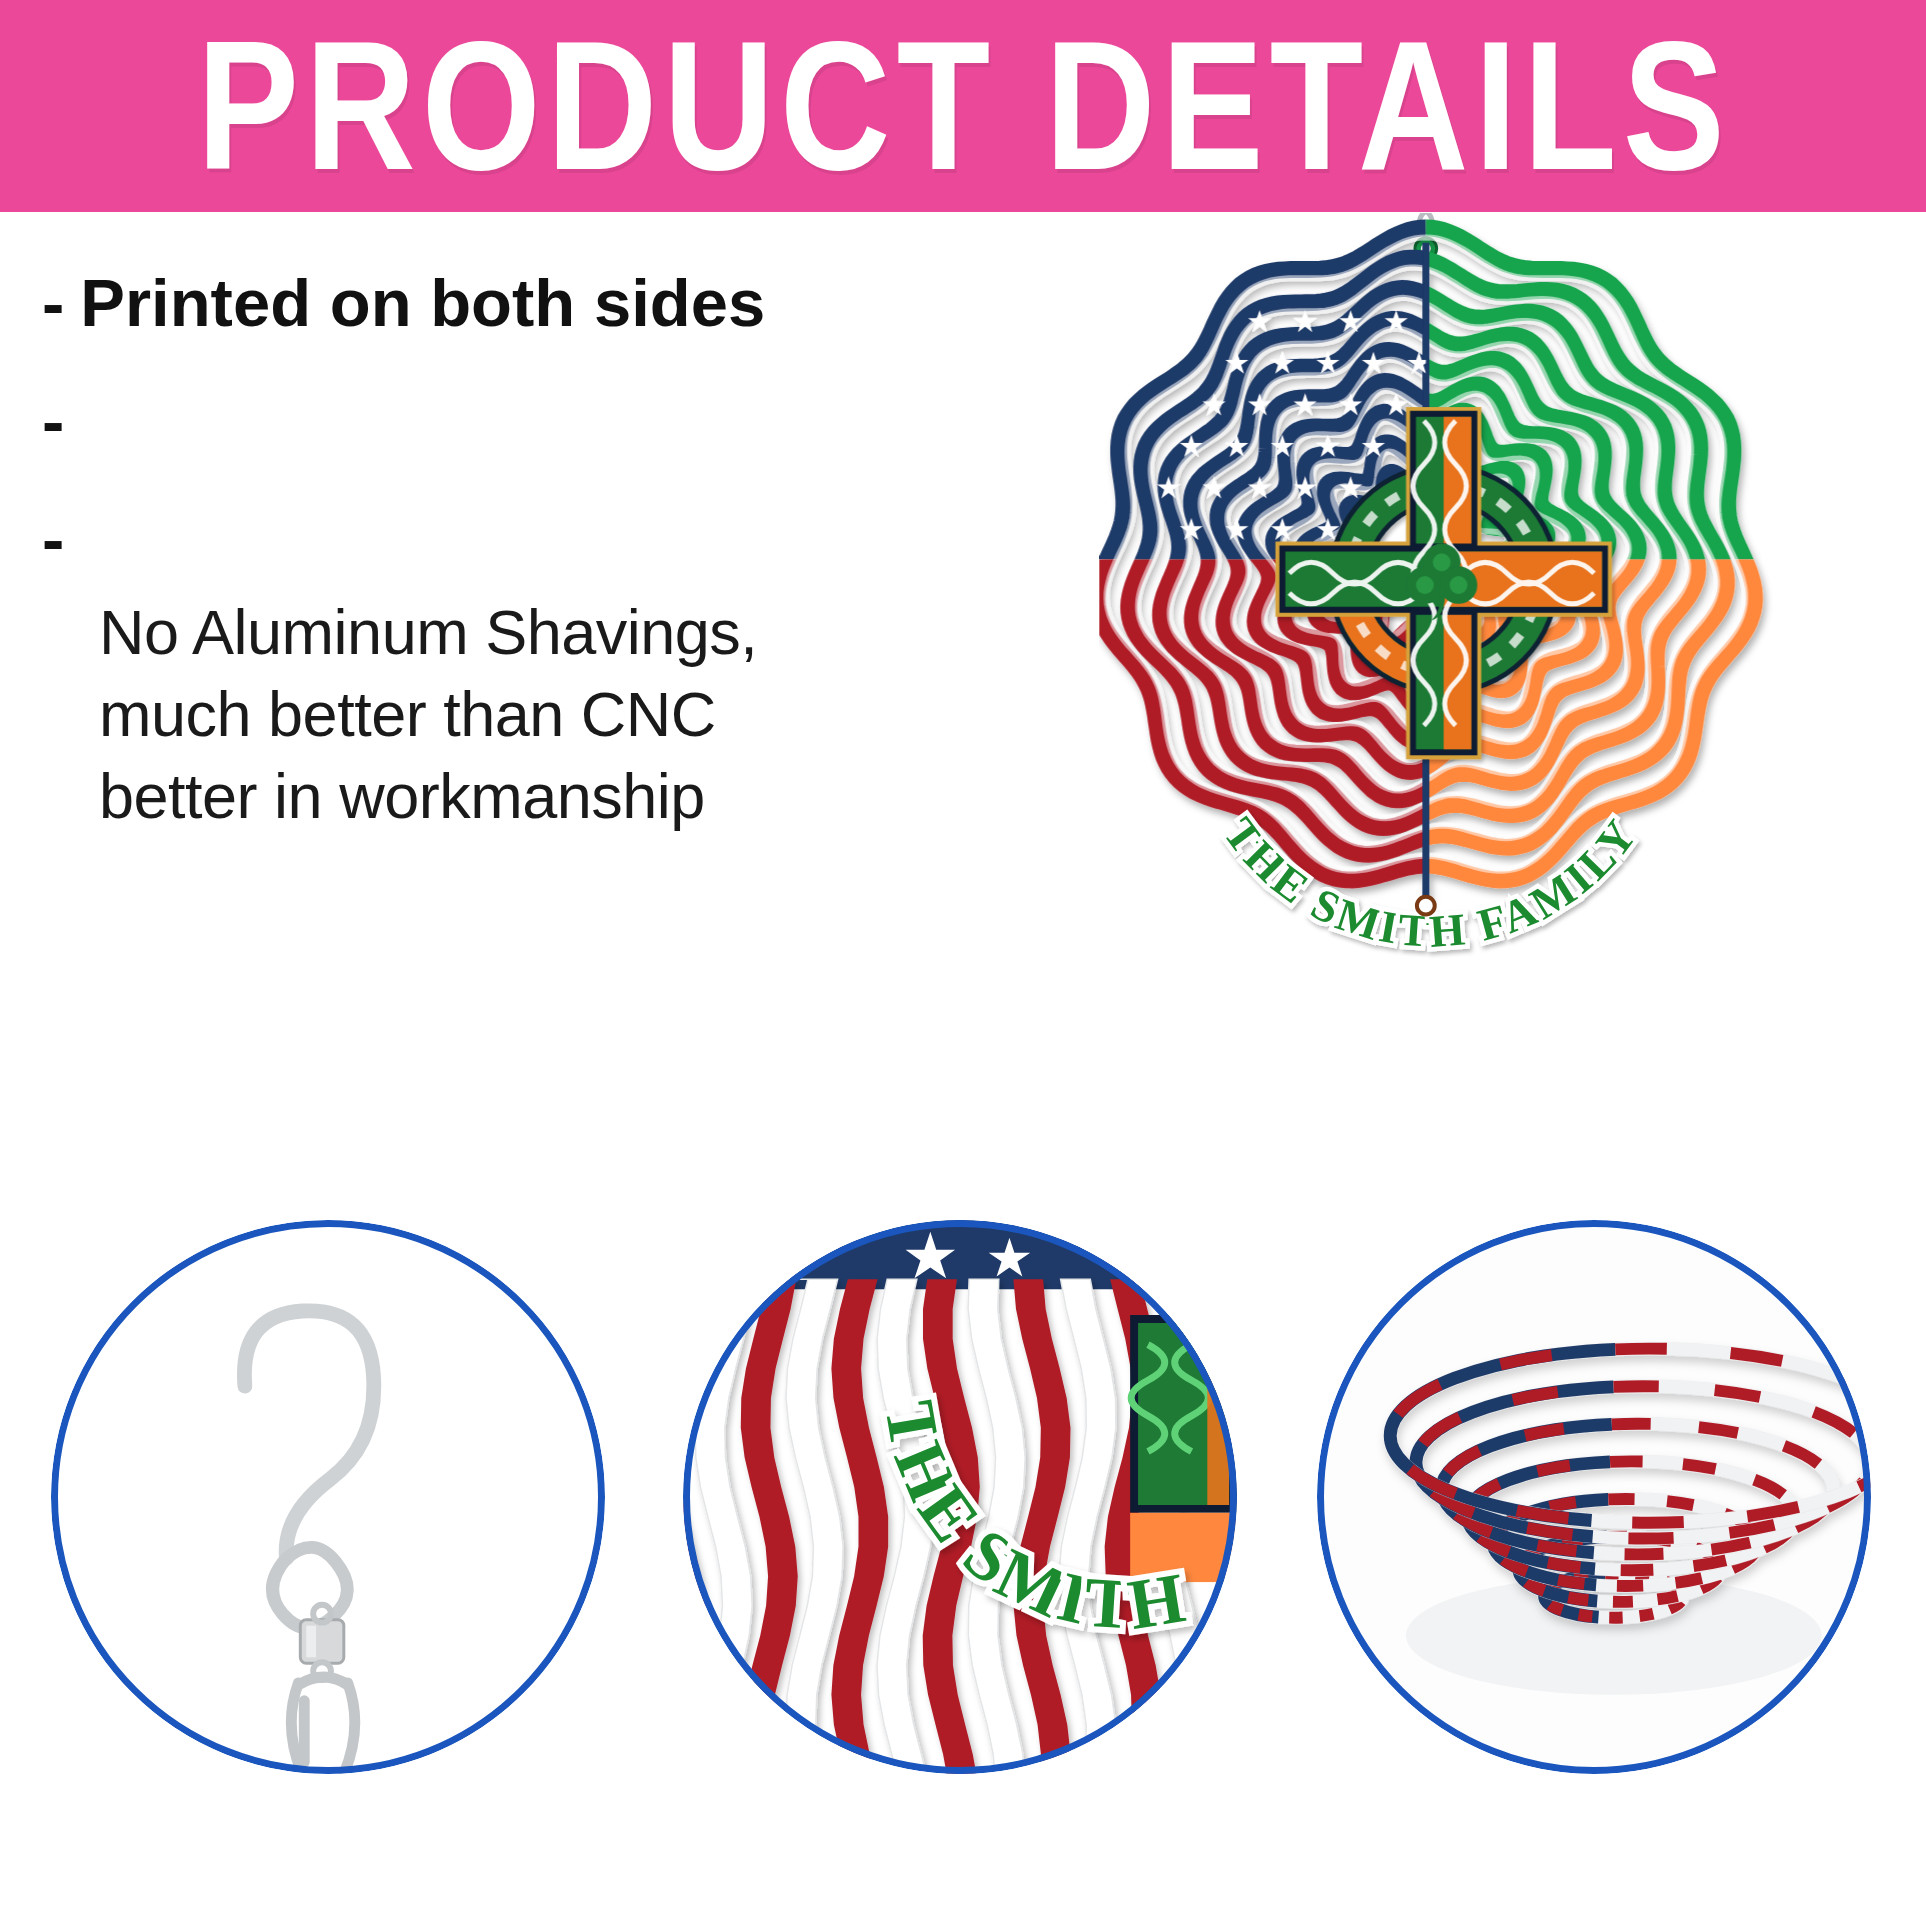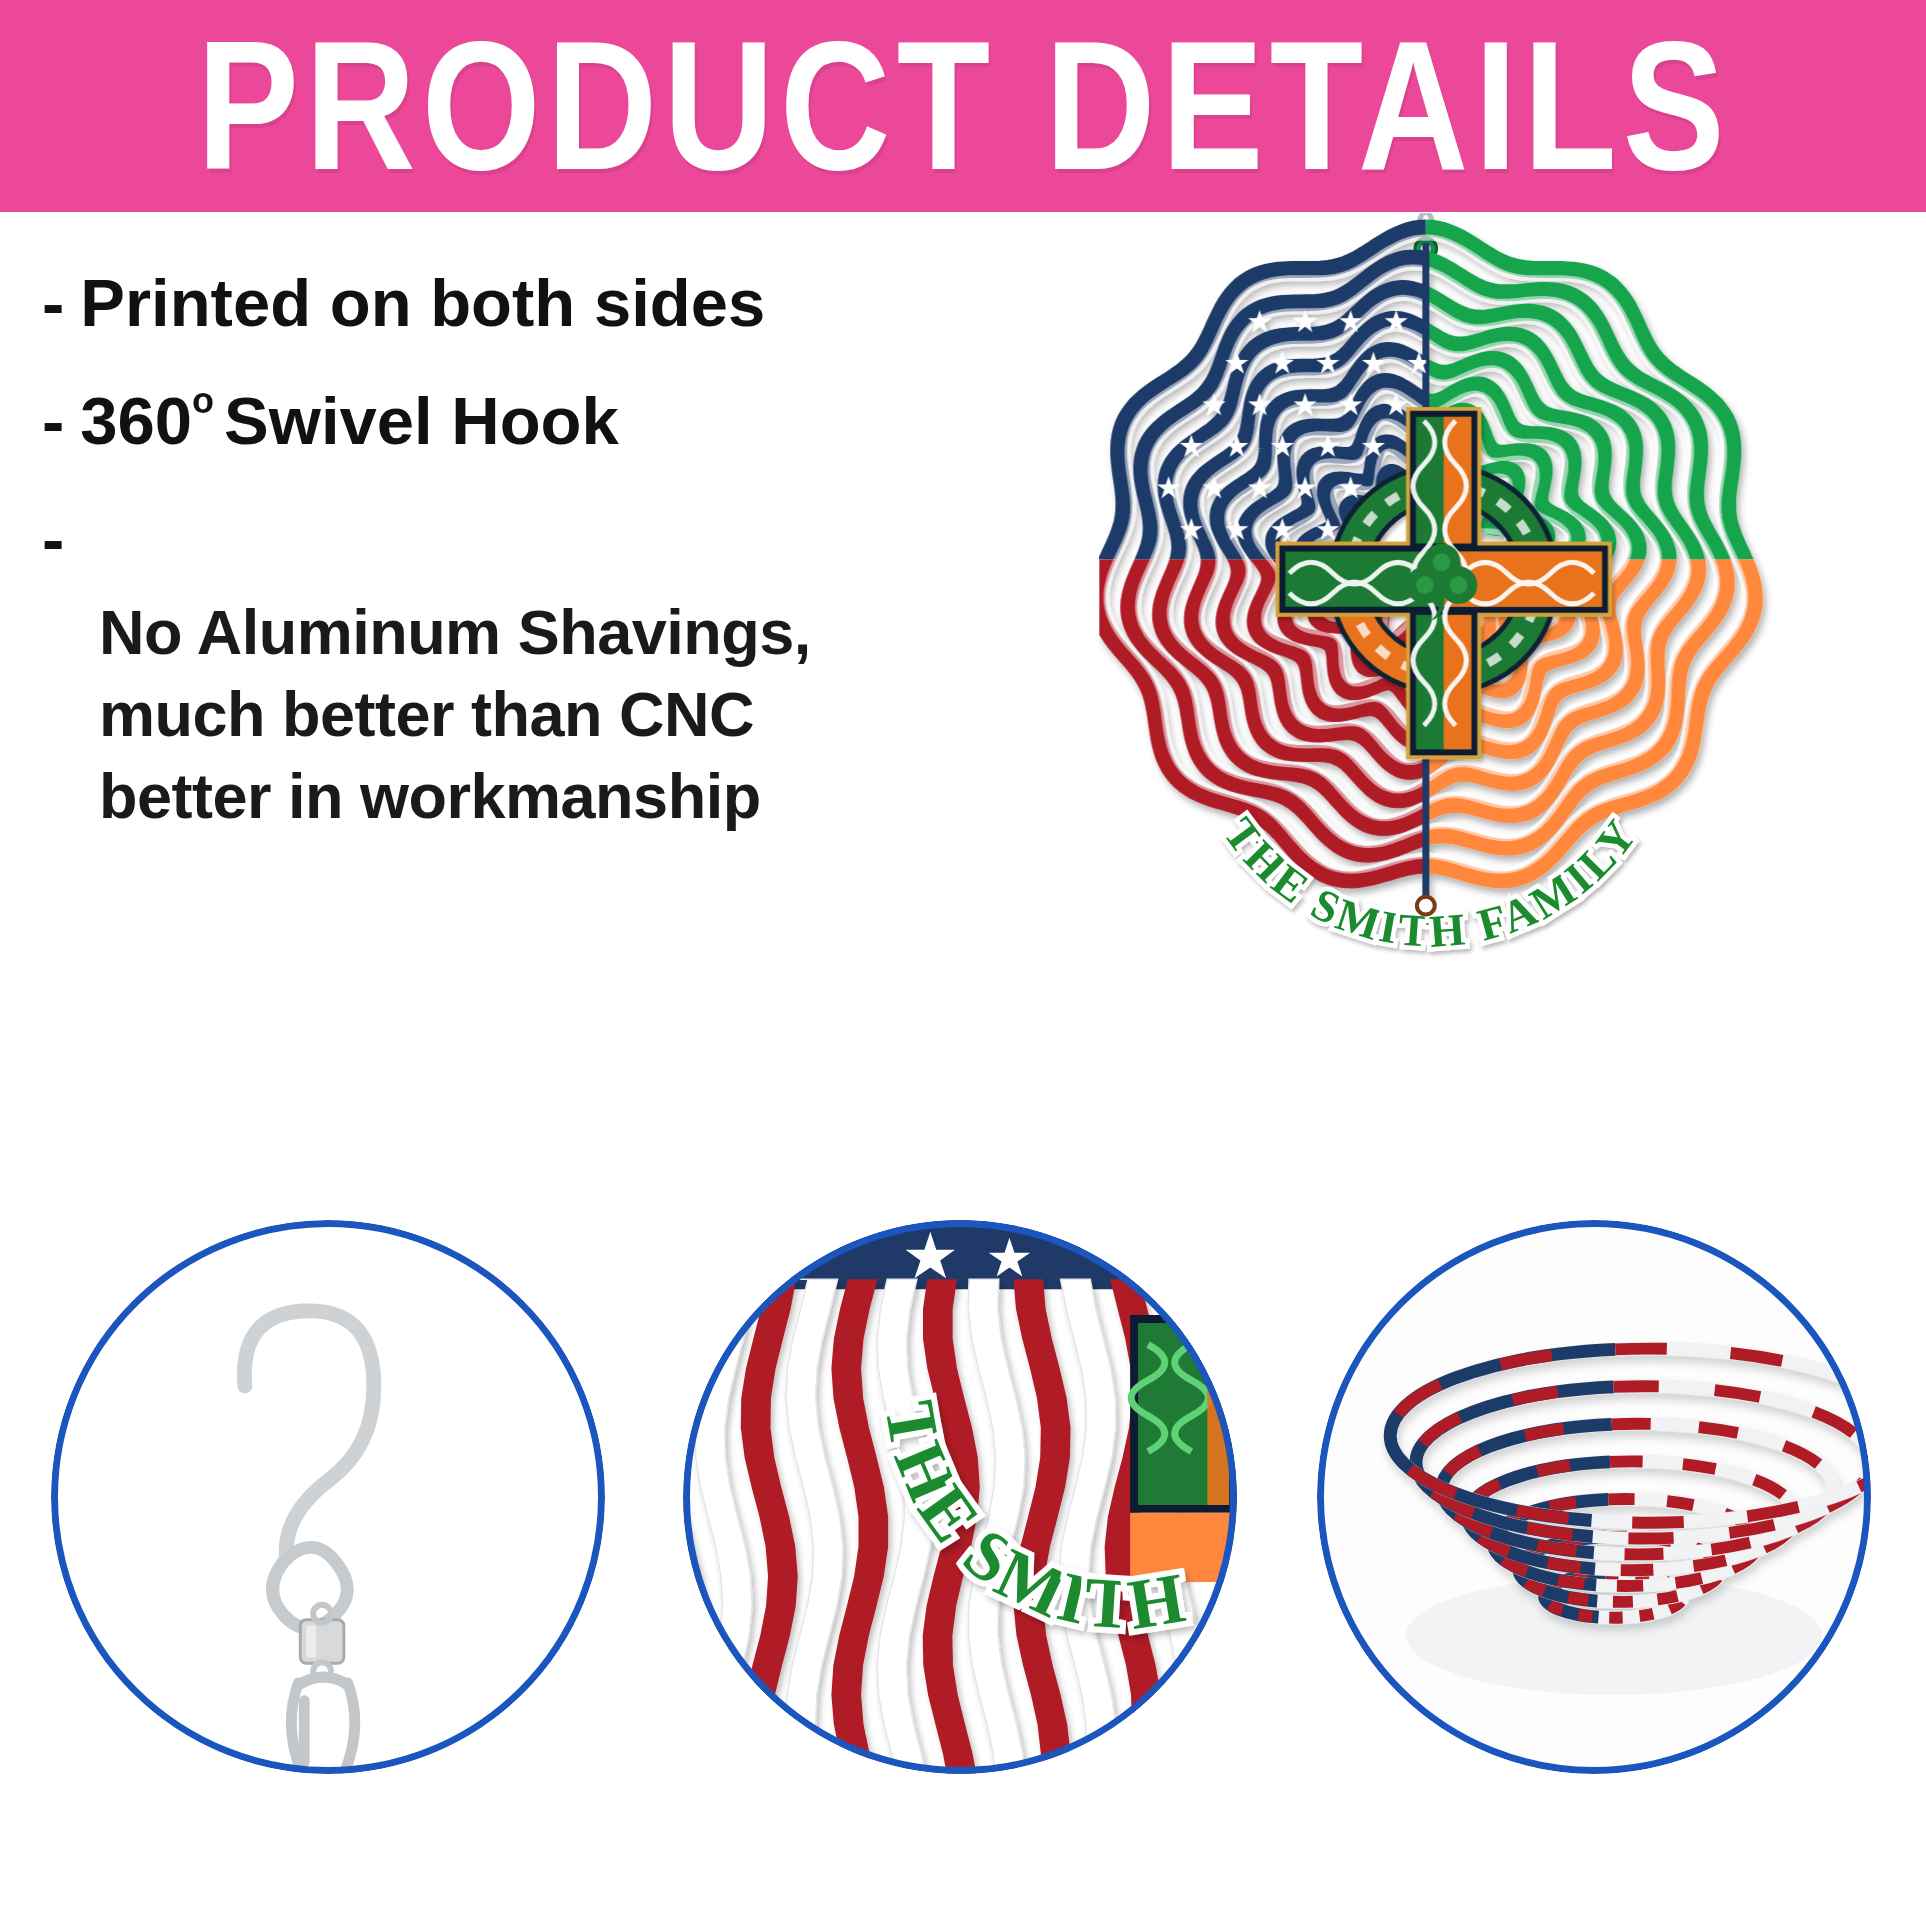--- a/index.html
+++ b/index.html
@@ -51,21 +51,21 @@
     position:relative;
     top:-8px;
     font-weight:bold;
     letter-spacing:0;
   }
   .para{
     margin-top:14px;
     margin-left:57px;
     color:#1a1a1a;
     font-size:63px;
-    font-weight:bold;
+    font-weight:normal;
     line-height:1.30;
     letter-spacing:-0.5px;
   }
   .para div{white-space:nowrap;}
 
   
   .spinner-wrap{
     position:absolute;left:1099px;top:213px;width:713px;height:851px;
   }
   .spinner-svg{width:100%;height:100%;display:block;}
@@ -103,21 +103,20 @@
 
   <div class="features">
 
     <div class="feat">
       <span class="dash">-</span>
       <span class="ftext">Printed on both sides</span>
     </div>
 
     <div class="feat">
       <span class="dash">-</span>
-      <span class="ftext"><span>360</span><span class="deg">o</span><span style="margin-left:10px;">Swivel Hook</span></span>
     </div>
 
     <div class="feat" style="margin-bottom:20px;">
       <span class="dash">-</span>
     </div>
 
     <div class="para">
       <div>No Aluminum Shavings,</div>
       <div>much better than CNC</div>
       <div>better in workmanship</div>

